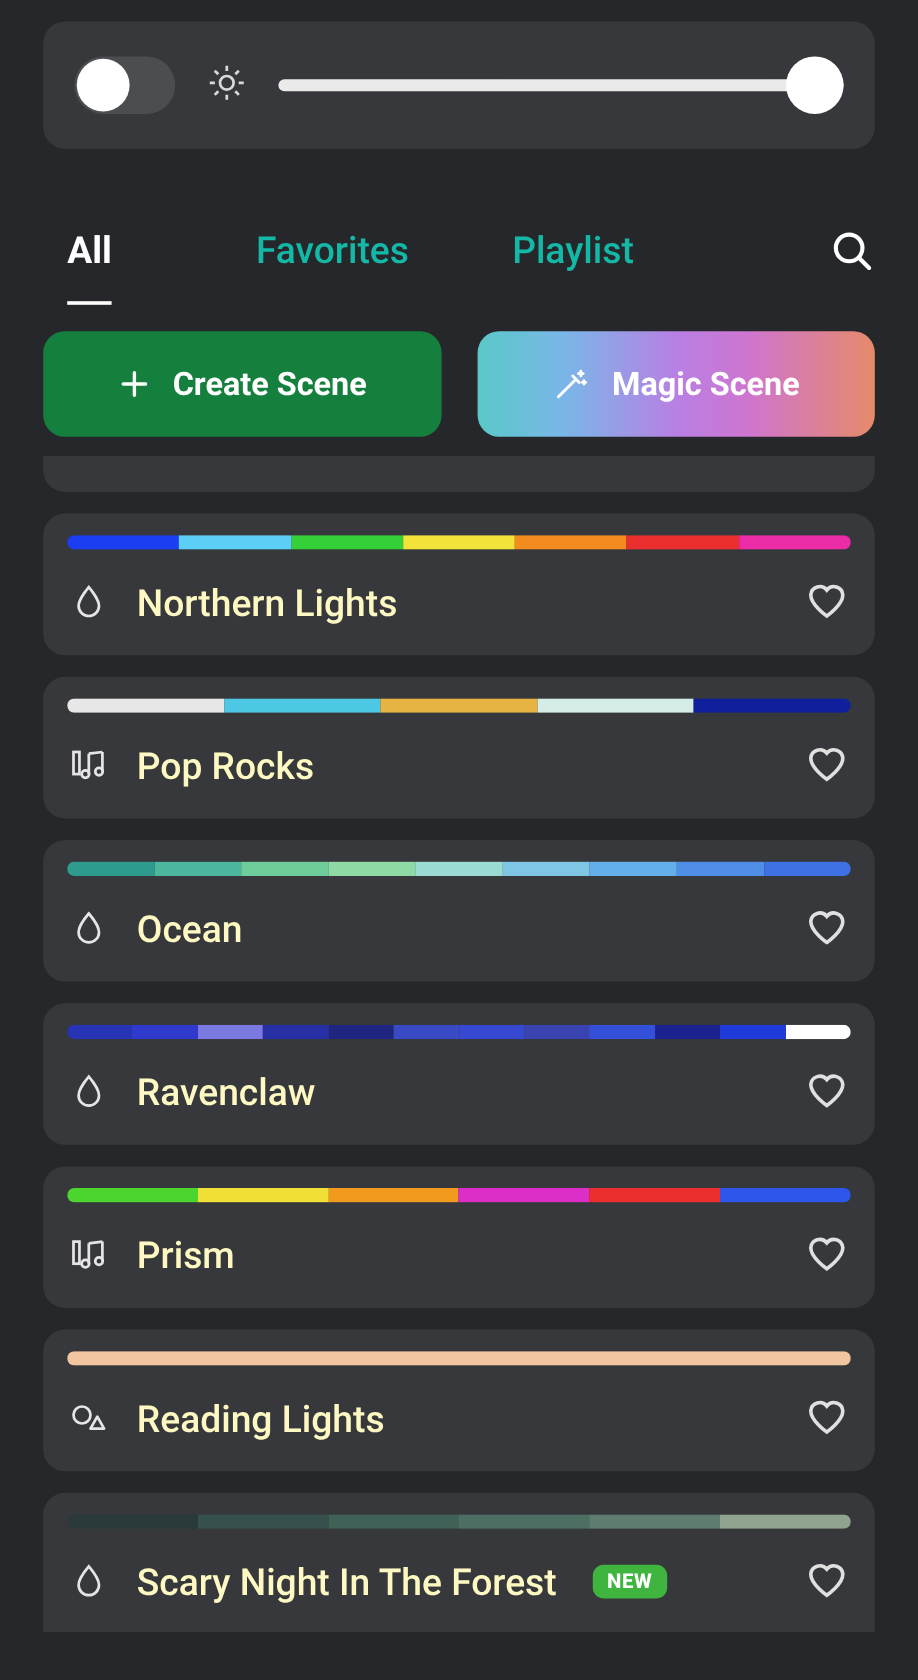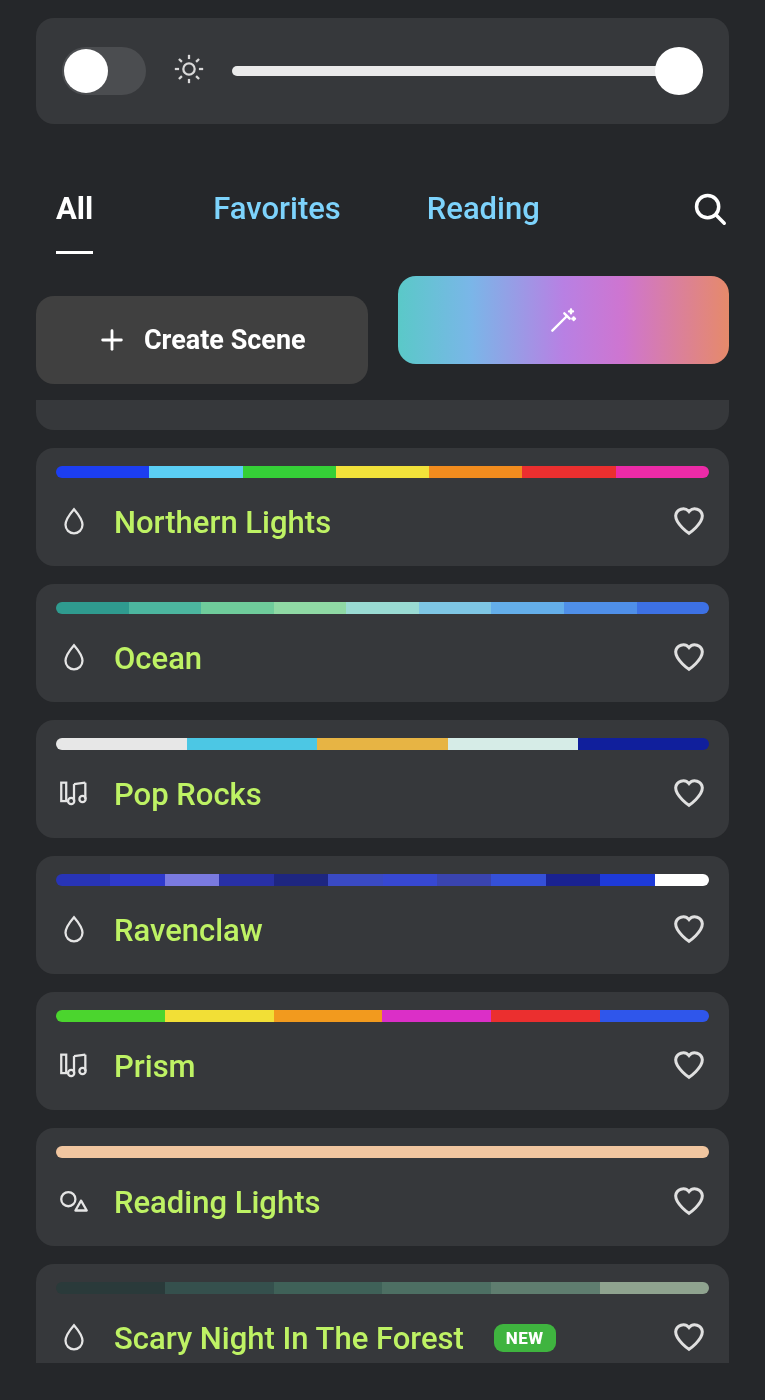--- a/index.html
+++ b/index.html
@@ -67,21 +67,21 @@
   
   .tabs-row {
     display: flex;
     align-items: center;
     margin-top: 66px;
     padding-left: 20px;
   }
   .tab {
     padding-bottom: 24px;
     font-size: 31px;
-    color: #7dd3fc;
+    color: #14b8a6;
     font-weight: 500;
     cursor: pointer;
     border-bottom: 3px solid transparent;
   }
   .tab.active {
     color: #fff;
     font-weight: 700;
     border-bottom: 3px solid #fff;
   }
   .tab-gap-0 { width: 120px; }
@@ -101,21 +101,21 @@
     border-radius: 18px;
     display: flex;
     align-items: center;
     justify-content: center;
     gap: 18px;
     font-size: 27px;
     font-weight: 700;
     color: #fff;
     cursor: pointer;
   }
-  .create-btn { background: #404040; margin-top: 20px; }
+  .create-btn { background: #15803d; }
   .magic-btn {
     background: linear-gradient(90deg, #5ac9c8 0%, #7ab6e8 22%, #b880e3 50%, #ce75d0 68%, #e68a6a 100%);
   }
   .action-icon { display: inline-flex; }
 
   
   .stub {
     background: #36383b;
     border-radius: 0 0 18px 18px;
     height: 30px;
@@ -137,36 +137,36 @@
     overflow: hidden;
   }
   .color-seg { flex: 1; }
   .scene-row {
     display: flex;
     align-items: center;
     gap: 22px;
     margin-top: 22px;
   }
   .scene-icon { color: #e5e5e5; flex-shrink: 0; width: 36px; display: flex; justify-content: center;}
-  .scene-name { font-size: 31px; font-weight: 500; color: #bef264; }
+  .scene-name { font-size: 31px; font-weight: 500; color: #fef9c3; }
   .badge {
     background: #3fb43f;
     color: #fff;
     font-size: 17px;
     font-weight: 800;
     padding: 4px 12px;
     border-radius: 9px;
     margin-left: 8px;
     letter-spacing: 0.5px;
   }
   .scene-row .spacer { flex: 1; }
   .heart { color: #e0e0e0; cursor: pointer; }
 
   
-  .scene.partial { border-radius: 18px 18px 0 0; padding-bottom: 3px; }
+  .scene.partial { border-radius: 18px 18px 0 0; padding-bottom: 20px; }
   .scene.partial .scene-row { margin-bottom: 0; }
 </style>
 </head>
 <body>
 
 <div class="container">
 
   <div class="control-panel">
     <div class="toggle">
       <div class="toggle-knob"></div>
@@ -188,21 +188,21 @@
       <div class="slider-track"></div>
       <div class="slider-knob"></div>
     </div>
   </div>
 
   <div class="tabs-row">
     <div class="tab active">All</div>
     <div class="tab-gap-0"></div>
     <div class="tab">Favorites</div>
     <div class="tab-gap-1"></div>
-    <div class="tab">Reading</div>
+    <div class="tab">Playlist</div>
     <div class="spacer"></div>
     <span class="search-btn">
       <svg width="38" height="38" viewBox="0 0 24 24" fill="none" stroke="currentColor" stroke-width="2.2" stroke-linecap="round">
         <circle cx="10.5" cy="10.5" r="7"></circle>
           <line x1="21" y1="21" x2="16" y2="16"></line>
       </svg>
     </span>
   </div>
 
   <div class="action-row">
@@ -217,20 +217,21 @@
     </div>
     <div class="action-btn magic-btn">
       <span class="action-icon">
         <svg width="32" height="32" viewBox="0 0 24 24" fill="none" stroke="currentColor" stroke-width="1.8" stroke-linecap="round">
           <path d="M15 9 L4 20"></path>
             <path d="M13 7 L17 11"></path>
           <path d="M18 4 v3 M16.5 5.5 h3"></path>
             <path d="M20 10 v2 M19 11 h2"></path>
         </svg>
       </span>
+      <span>Magic Scene</span>
     </div>
   </div>
 
   <div class="stub"></div>
 
   <div class="scenes" id="scenes">
       <div class="scene">
         <div class="color-bar">
           <div class="color-seg" style="background: rgb(28, 62, 242);"></div>
           <div class="color-seg" style="background: rgb(91, 207, 245);"></div>
@@ -240,20 +241,41 @@
           <div class="color-seg" style="background: rgb(235, 47, 47);"></div>
           <div class="color-seg" style="background: rgb(236, 43, 167);"></div>
         </div>
         <div class="scene-row">
           <span class="scene-icon">
             <svg width="34" height="34" viewBox="0 0 24 24">
               <use href="#ic-droplet"></use>
             </svg>
           </span>
           <span class="scene-name">Northern Lights</span>
+          <span class="spacer"></span>
+          <span class="heart"><svg width="40" height="40" viewBox="0 0 24 24">
+              <use href="#ic-heart"></use>
+            </svg></span>
+        </div>
+      </div>
+      <div class="scene">
+        <div class="color-bar">
+          <div class="color-seg" style="background: rgb(231, 231, 231);"></div>
+          <div class="color-seg" style="background: rgb(76, 199, 228);"></div>
+          <div class="color-seg" style="background: rgb(231, 180, 68);"></div>
+          <div class="color-seg" style="background: rgb(214, 236, 231);"></div>
+          <div class="color-seg" style="background: rgb(16, 31, 156);"></div>
+        </div>
+        <div class="scene-row">
+          <span class="scene-icon">
+            <svg width="34" height="34" viewBox="0 0 24 24">
+              <use href="#ic-music"></use>
+            </svg>
+          </span>
+          <span class="scene-name">Pop Rocks</span>
           <span class="spacer"></span>
           <span class="heart"><svg width="40" height="40" viewBox="0 0 24 24">
               <use href="#ic-heart"></use>
             </svg></span>
         </div>
       </div>
       <div class="scene">
         <div class="color-bar">
           <div class="color-seg" style="background: rgb(47, 155, 143);"></div>
           <div class="color-seg" style="background: rgb(76, 182, 159);"></div>
@@ -265,41 +287,20 @@
           <div class="color-seg" style="background: rgb(79, 143, 232);"></div>
           <div class="color-seg" style="background: rgb(61, 113, 228);"></div>
         </div>
         <div class="scene-row">
           <span class="scene-icon">
             <svg width="34" height="34" viewBox="0 0 24 24">
               <use href="#ic-droplet"></use>
             </svg>
           </span>
           <span class="scene-name">Ocean</span>
-          <span class="spacer"></span>
-          <span class="heart"><svg width="40" height="40" viewBox="0 0 24 24">
-              <use href="#ic-heart"></use>
-            </svg></span>
-        </div>
-      </div>
-      <div class="scene">
-        <div class="color-bar">
-          <div class="color-seg" style="background: rgb(231, 231, 231);"></div>
-          <div class="color-seg" style="background: rgb(76, 199, 228);"></div>
-          <div class="color-seg" style="background: rgb(231, 180, 68);"></div>
-          <div class="color-seg" style="background: rgb(214, 236, 231);"></div>
-          <div class="color-seg" style="background: rgb(16, 31, 156);"></div>
-        </div>
-        <div class="scene-row">
-          <span class="scene-icon">
-            <svg width="34" height="34" viewBox="0 0 24 24">
-              <use href="#ic-music"></use>
-            </svg>
-          </span>
-          <span class="scene-name">Pop Rocks</span>
           <span class="spacer"></span>
           <span class="heart"><svg width="40" height="40" viewBox="0 0 24 24">
               <use href="#ic-heart"></use>
             </svg></span>
         </div>
       </div>
       <div class="scene">
         <div class="color-bar">
           <div class="color-seg" style="background: rgb(40, 52, 182);"></div>
           <div class="color-seg" style="background: rgb(47, 58, 204);"></div>

